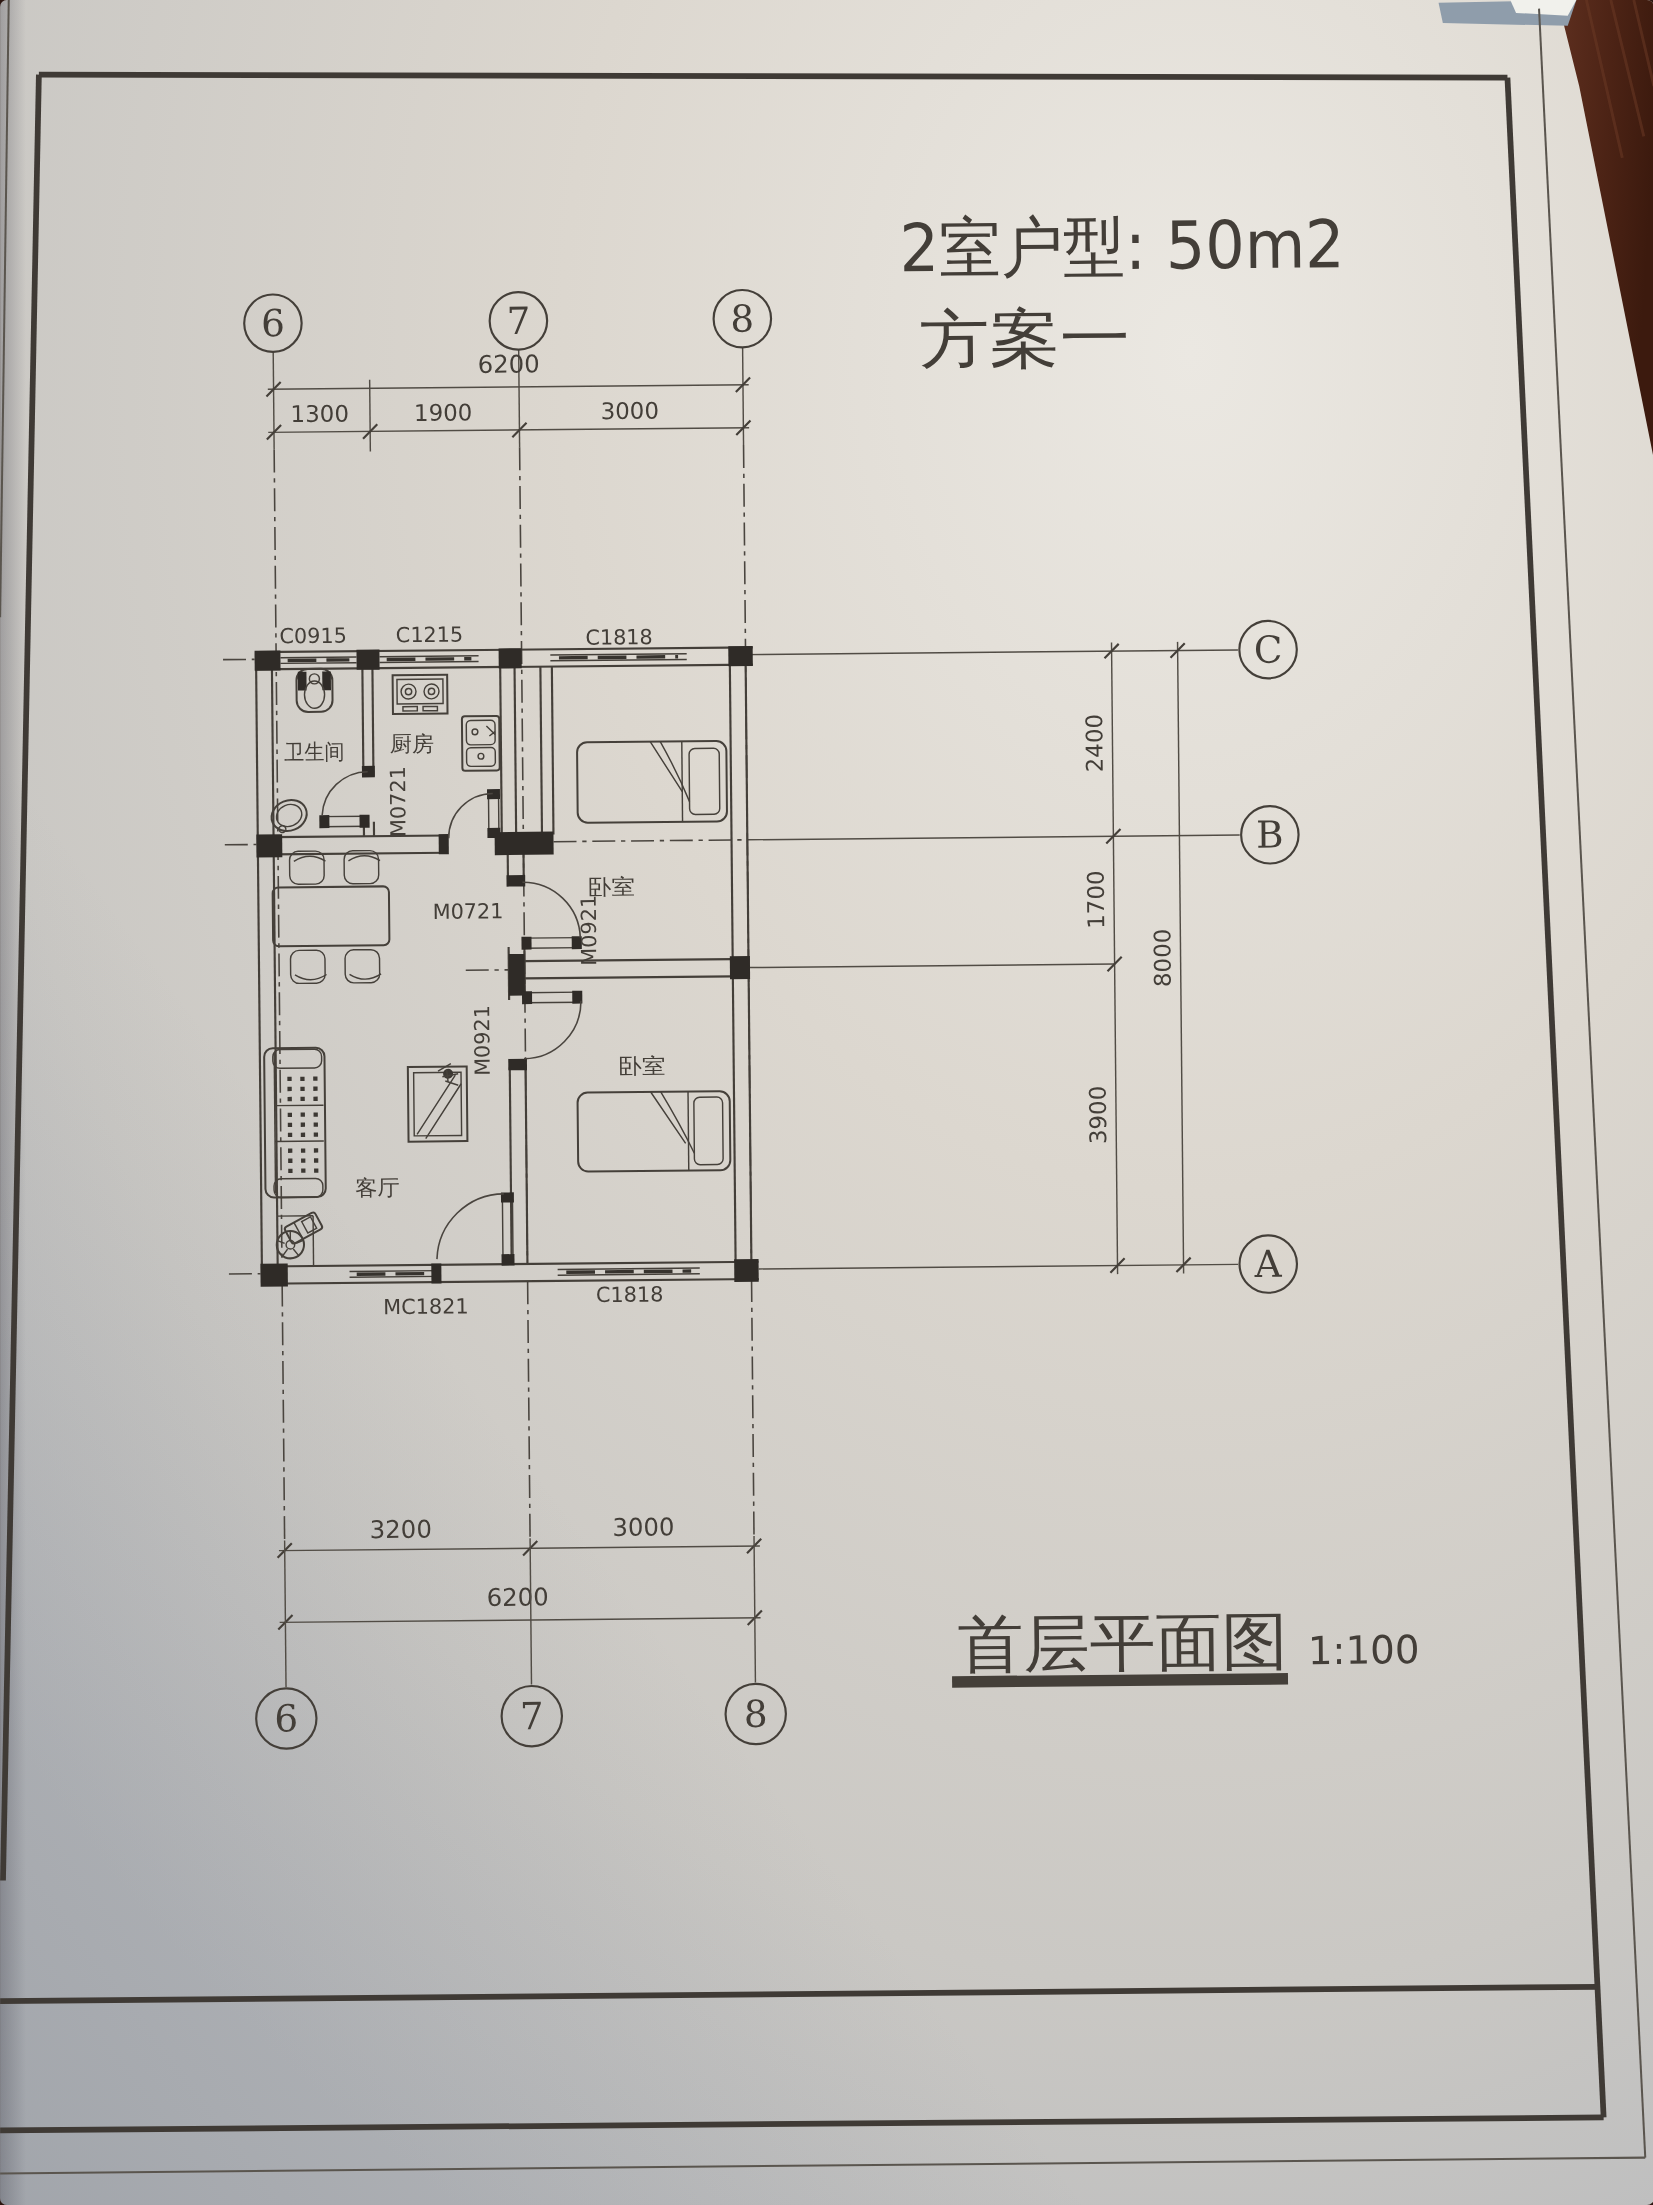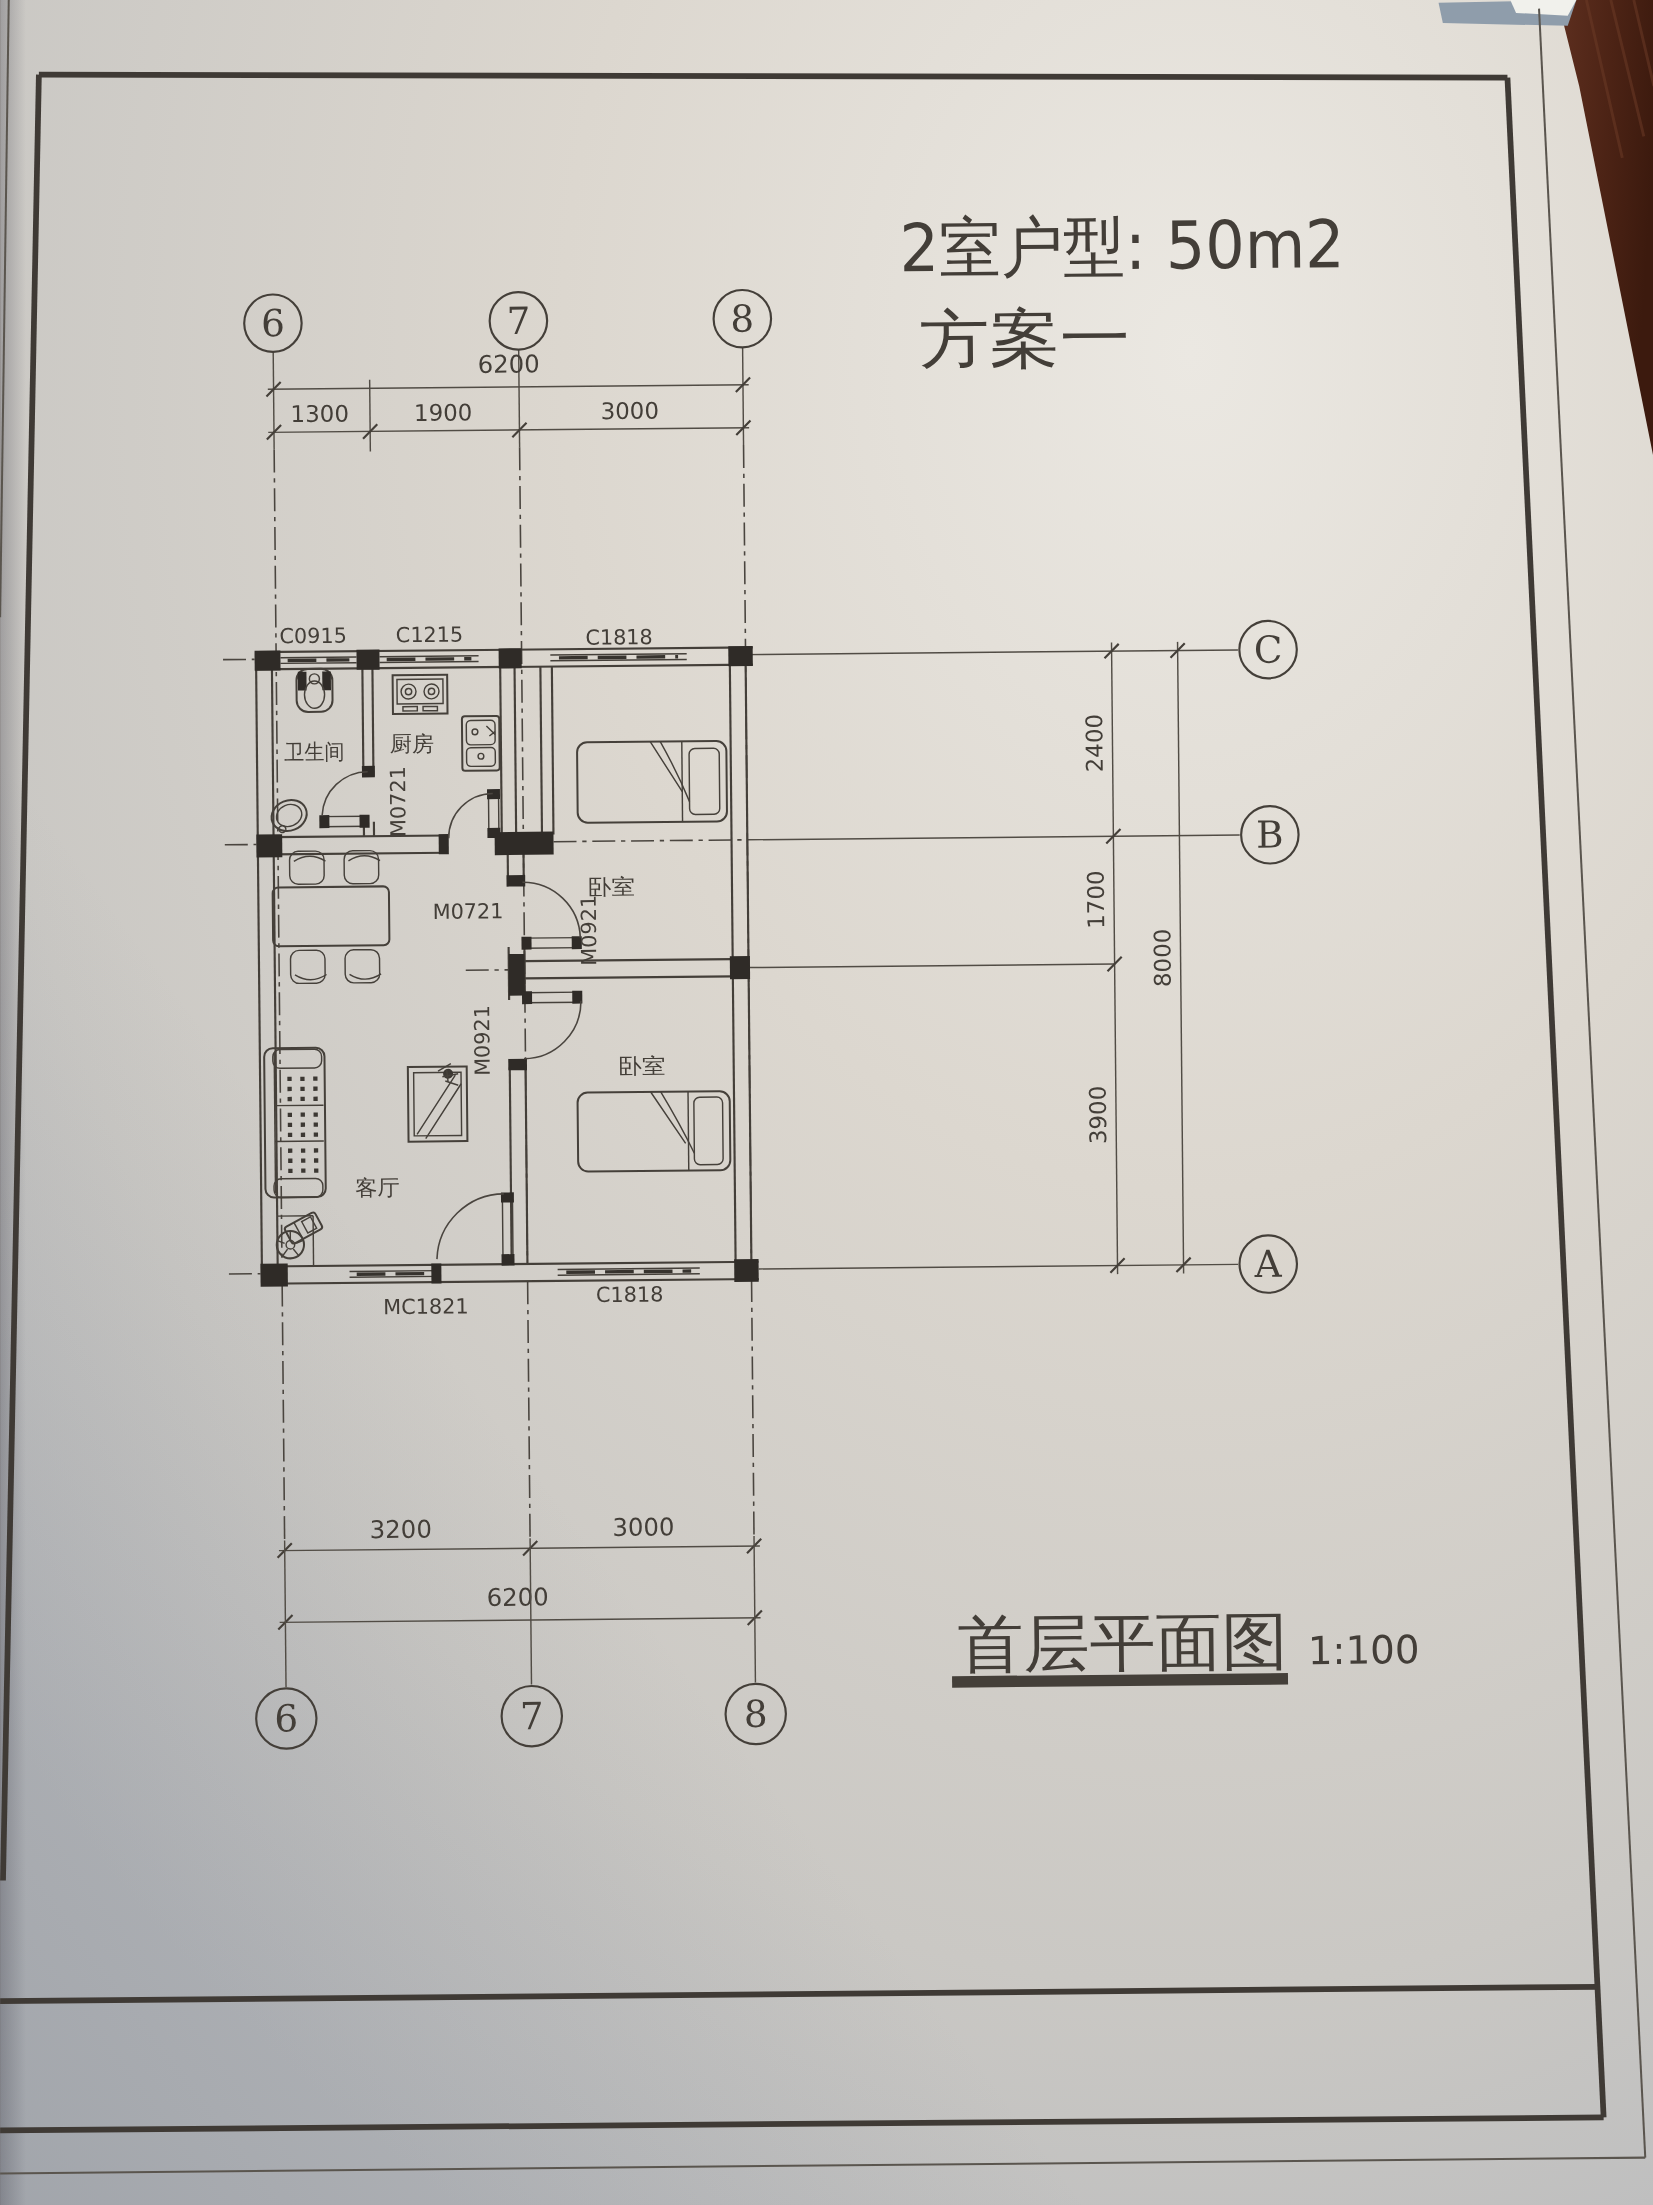--- a/index.html
+++ b/index.html
@@ -1,16 +1,16 @@
 <!DOCTYPE html>
 <html style="font-size:8.8px"><head>
 <meta charset="utf-8">
 <style>
   html,body{margin:0;padding:0;background:#2c1610;}
-  .stage{position:relative;width:1654px;height:2205px;overflow:hidden;}
+  .stage{position:relative;width:1654px;height:2205px;overflow:hidden;border-radius:7px;}
   svg{display:block;}
   .ink{stroke:#443f39;fill:none;stroke-width:1.5;}
   .thin{stroke:#514c45;fill:none;stroke-width:1;}
   .frame{stroke:#3f3a35;fill:none;stroke-width:4;}
   .trim{stroke:#5a554e;fill:none;stroke-width:1.4;}
   .dashdot{stroke:#4a453f;fill:none;stroke-width:1.1;stroke-dasharray:16 4 3 4;}
   .glz{stroke:#443f39;fill:none;stroke-width:1;}
   .glzmid{stroke:#37332e;fill:none;stroke-width:2.4;stroke-dasharray:20 7;}
   .pier{fill:#2f2b27;stroke:none;}
   .arc{stroke:#4a453f;fill:none;stroke-width:1.1;}

